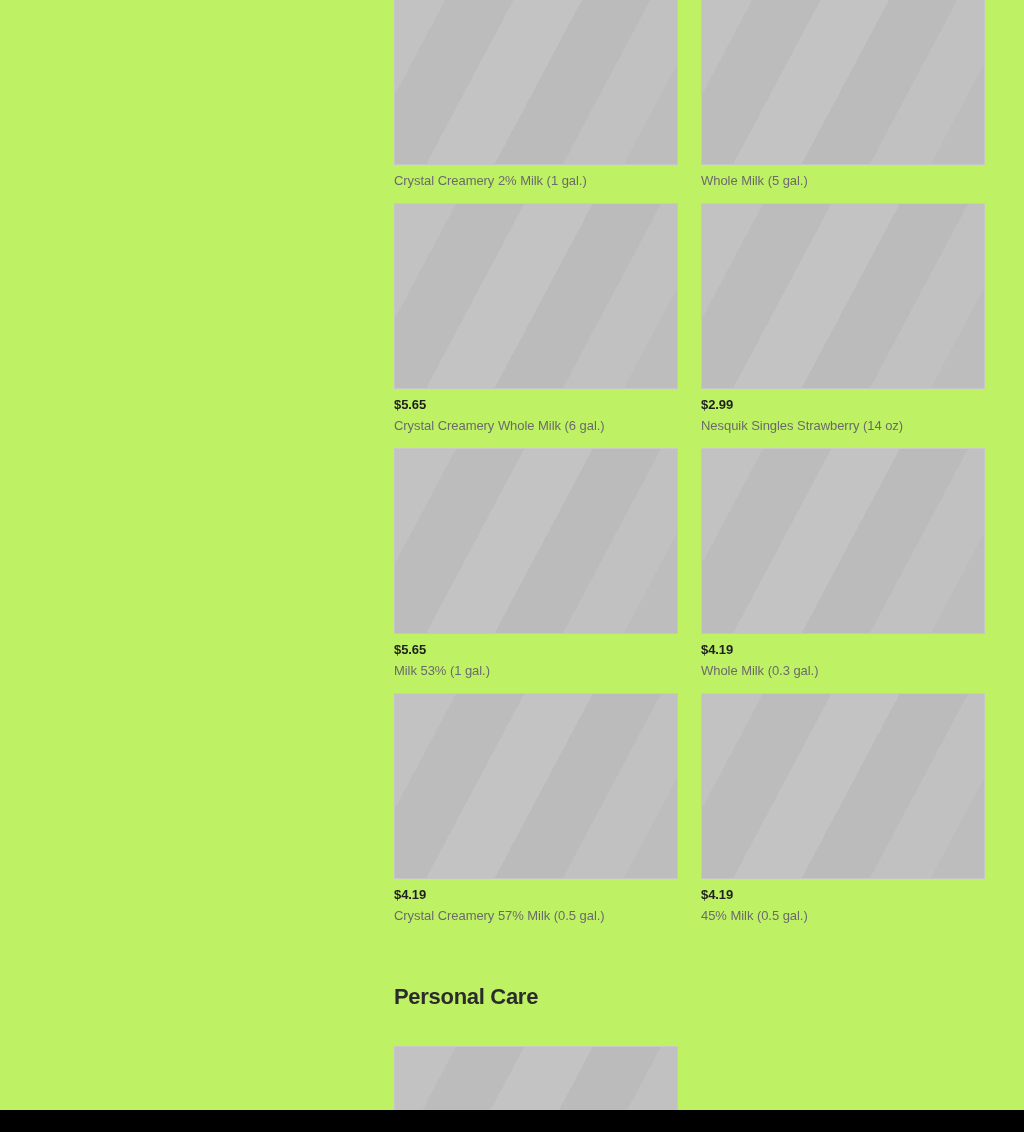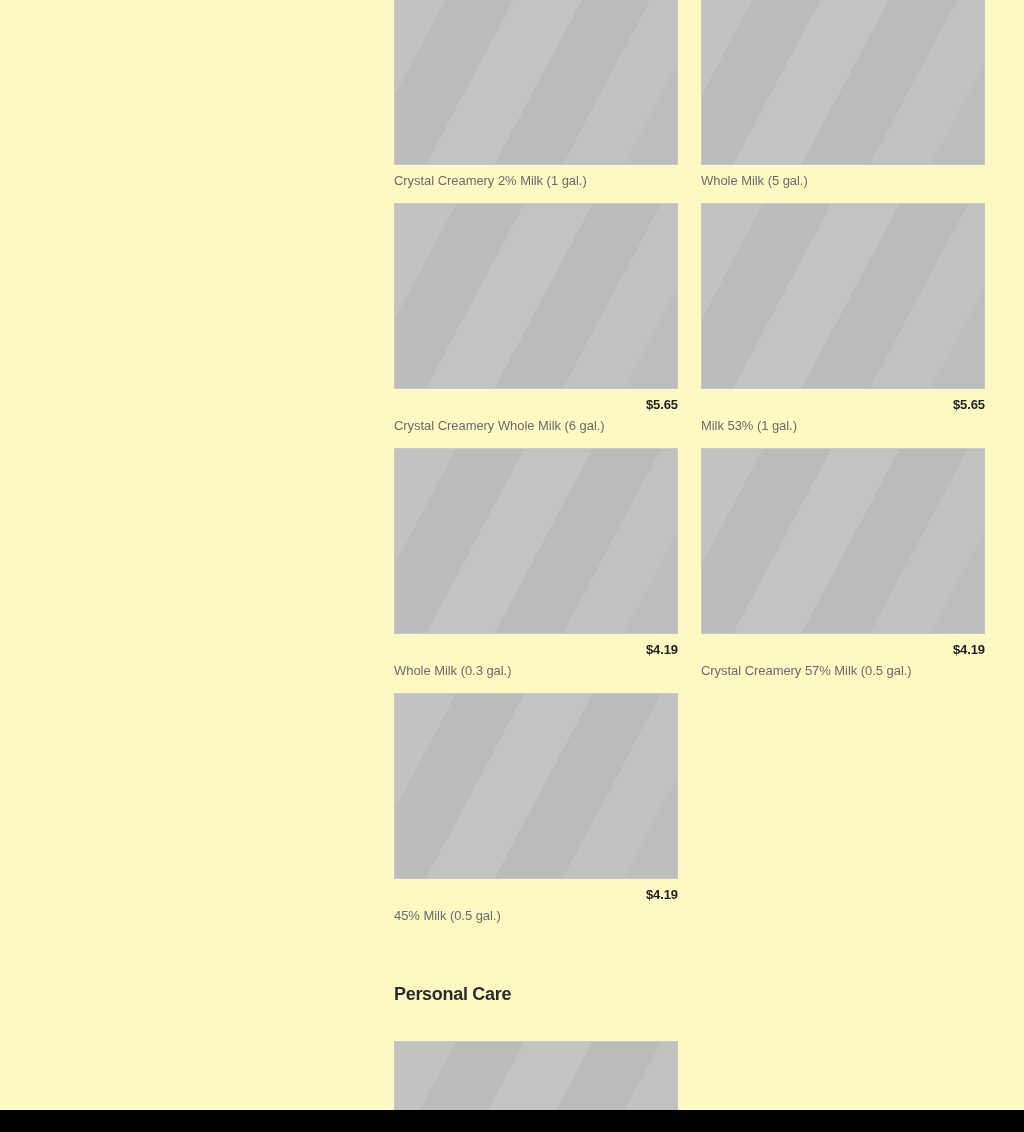--- a/index.html
+++ b/index.html
@@ -18,21 +18,21 @@
   }
 
   
   #page {
     position: absolute;
     left: 0;
     top: 0;
     width: 1024px;
     height: 1110px;
     overflow: hidden;
-    background: #fef9c3;
+    background: #bef264;
   }
 
   
   #content {
     position: absolute;
     left: 394px;
     top: -21px;       
     width: 591px;
   }
 
@@ -66,36 +66,35 @@
     border-top-color: #cacaca;
   }
 
   .product-price {
     font-size: 13px;
     font-weight: bold;
     color: #1f1f1f;
     margin-top: 8px;
     line-height: 16px;
     letter-spacing: -0.1px;
-    text-align: right;
   }
 
   .product-name {
     font-size: 13px;
     font-weight: normal;
     color: #6b6b6b;
     margin-top: 5px;
     line-height: 16px;
     letter-spacing: -0.05px;
     white-space: nowrap;
   }
 
   
   .section-heading {
-    font-size: 18px;
+    font-size: 22px;
     font-weight: bold;
     color: #2b2b2b;
     letter-spacing: -0.3px;
     margin-top: 60px;
     margin-bottom: 36px;
   }
 
   
   #bottom-bar {
     position: absolute;
@@ -125,20 +124,25 @@
         <div class="product-price"></div>
         <div class="product-name">Whole Milk (5 gal.)</div>
       </div>
 
       <div class="product-card">
         <div class="product-thumb"></div>
         <div class="product-price">$5.65</div>
         <div class="product-name">Crystal Creamery Whole Milk (6 gal.)</div>
       </div>
 
+      <div class="product-card">
+        <div class="product-thumb"></div>
+        <div class="product-price">$2.99</div>
+        <div class="product-name">Nesquik Singles Strawberry (14 oz)</div>
+      </div>
 
       <div class="product-card">
         <div class="product-thumb"></div>
         <div class="product-price">$5.65</div>
         <div class="product-name">Milk 53% (1 gal.)</div>
       </div>
 
       <div class="product-card">
         <div class="product-thumb"></div>
         <div class="product-price">$4.19</div>

